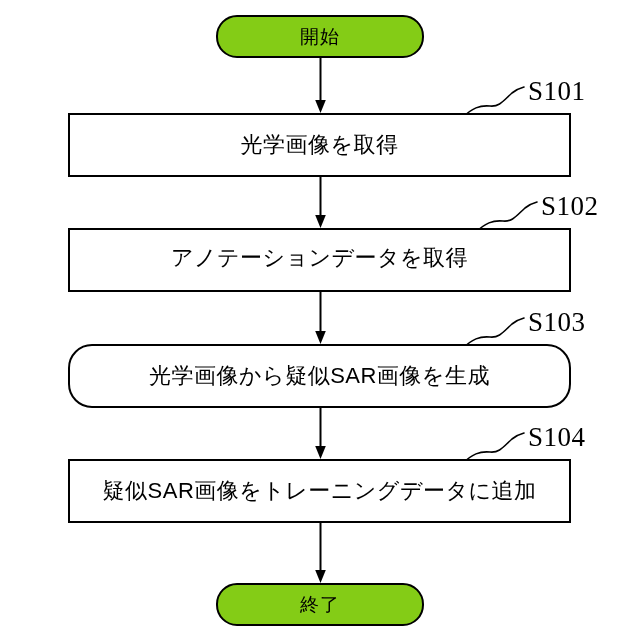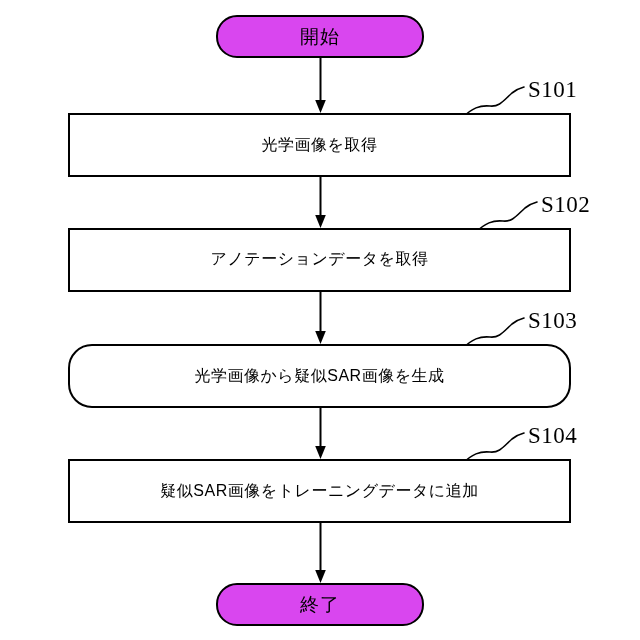--- a/index.html
+++ b/index.html
@@ -20,21 +20,21 @@
 
   
   .terminator {
     position: absolute;
     left: 216px;
     width: 208px;
     height: 43px;
     box-sizing: border-box;
     border: 2.5px solid #000000;
     border-radius: 21px;
-    background: #d946ef;
+    background: #84cc16;
     display: flex;
     align-items: center;
     justify-content: center;
   }
   .terminator .node-label {
     font-size: 19px;
     color: #000000;
     letter-spacing: 1px;
     line-height: 1;
     white-space: nowrap;
@@ -47,21 +47,21 @@
     width: 503px;
     height: 64px;
     box-sizing: border-box;
     border: 2.5px solid #000000;
     background: #ffffff;
     display: flex;
     align-items: center;
     justify-content: center;
   }
   .process .node-label {
-    font-size: 16px;
+    font-size: 22px;
     color: #000000;
     letter-spacing: 0.5px;
     line-height: 1;
     white-space: nowrap;
   }
 
   
   .connector {
     position: absolute;
     left: 314px;
@@ -86,21 +86,21 @@
     top: 0;
     width: 140px;
     height: 46px;
     overflow: visible;
   }
   .step-ref .step-text {
     position: absolute;
     left: 68px;
     top: 0px;
     font-family: "Liberation Serif", "DejaVu Serif", serif;
-    font-size: 23px;
+    font-size: 27px;
     color: #000000;
     line-height: 1;
     white-space: nowrap;
     letter-spacing: 0.5px;
   }
 </style>
 </head>
 <body>
 
 <div id="canvas">

